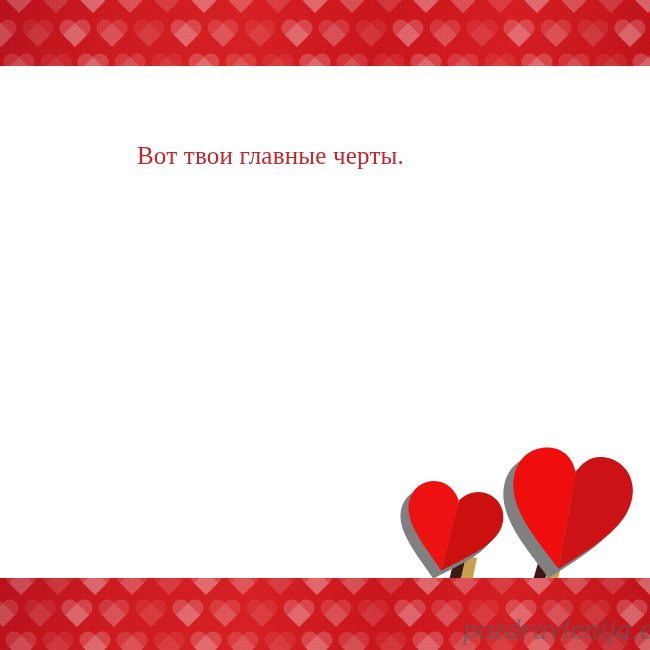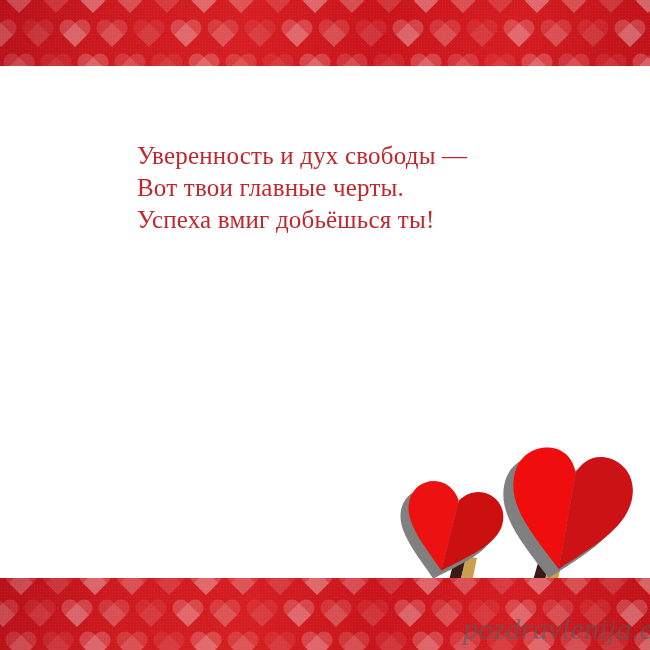--- a/index.html
+++ b/index.html
@@ -181,23 +181,21 @@
           <div class="hw bright" style="left: 520px;"></div>
           <div class="hw" style="left: 557px;"></div>
           <div class="hw dim" style="left: 594px;"></div>
           <div class="hw bright" style="left: 631px;"></div>
         </div>
       </div>
     <div class="band-dots"></div>
   </div>
 
   <div id="verse">
-    <div class="ln">Уверенность и дух свободы —</div>
     <div class="ln">Вот твои главные черты.</div>
-    <div class="ln">Успеха вмиг добьёшься ты!</div>
   </div>
 
   <svg id="lollipops" viewBox="0 0 650 650">
     <defs>
       <clipPath id="clipCard">
         <rect x="0" y="0" width="650" height="650"></rect>
       </clipPath>
     </defs>
 
     <g clip-path="url(#clipCard)">

